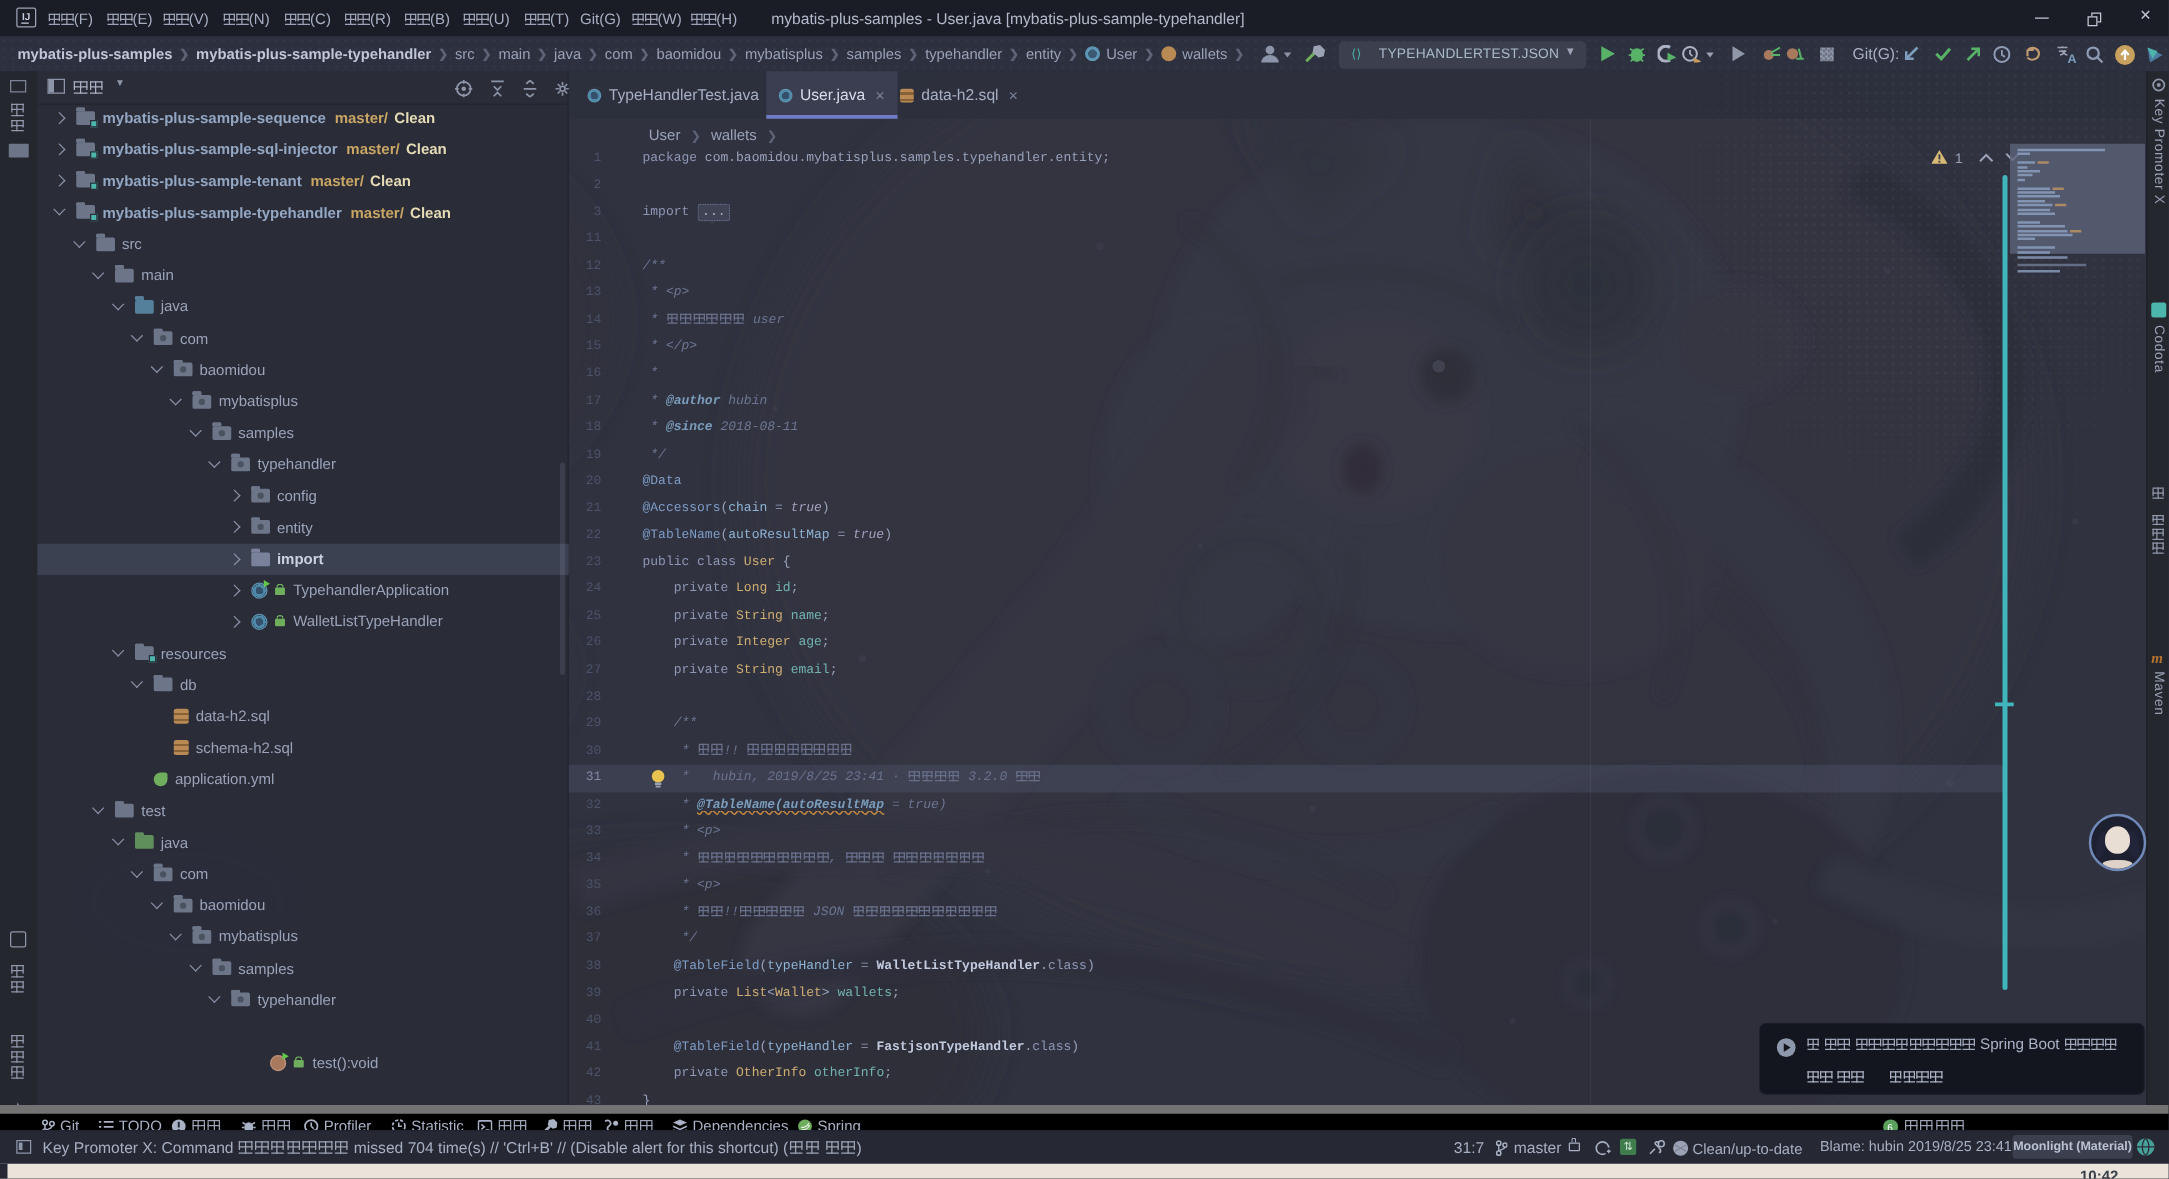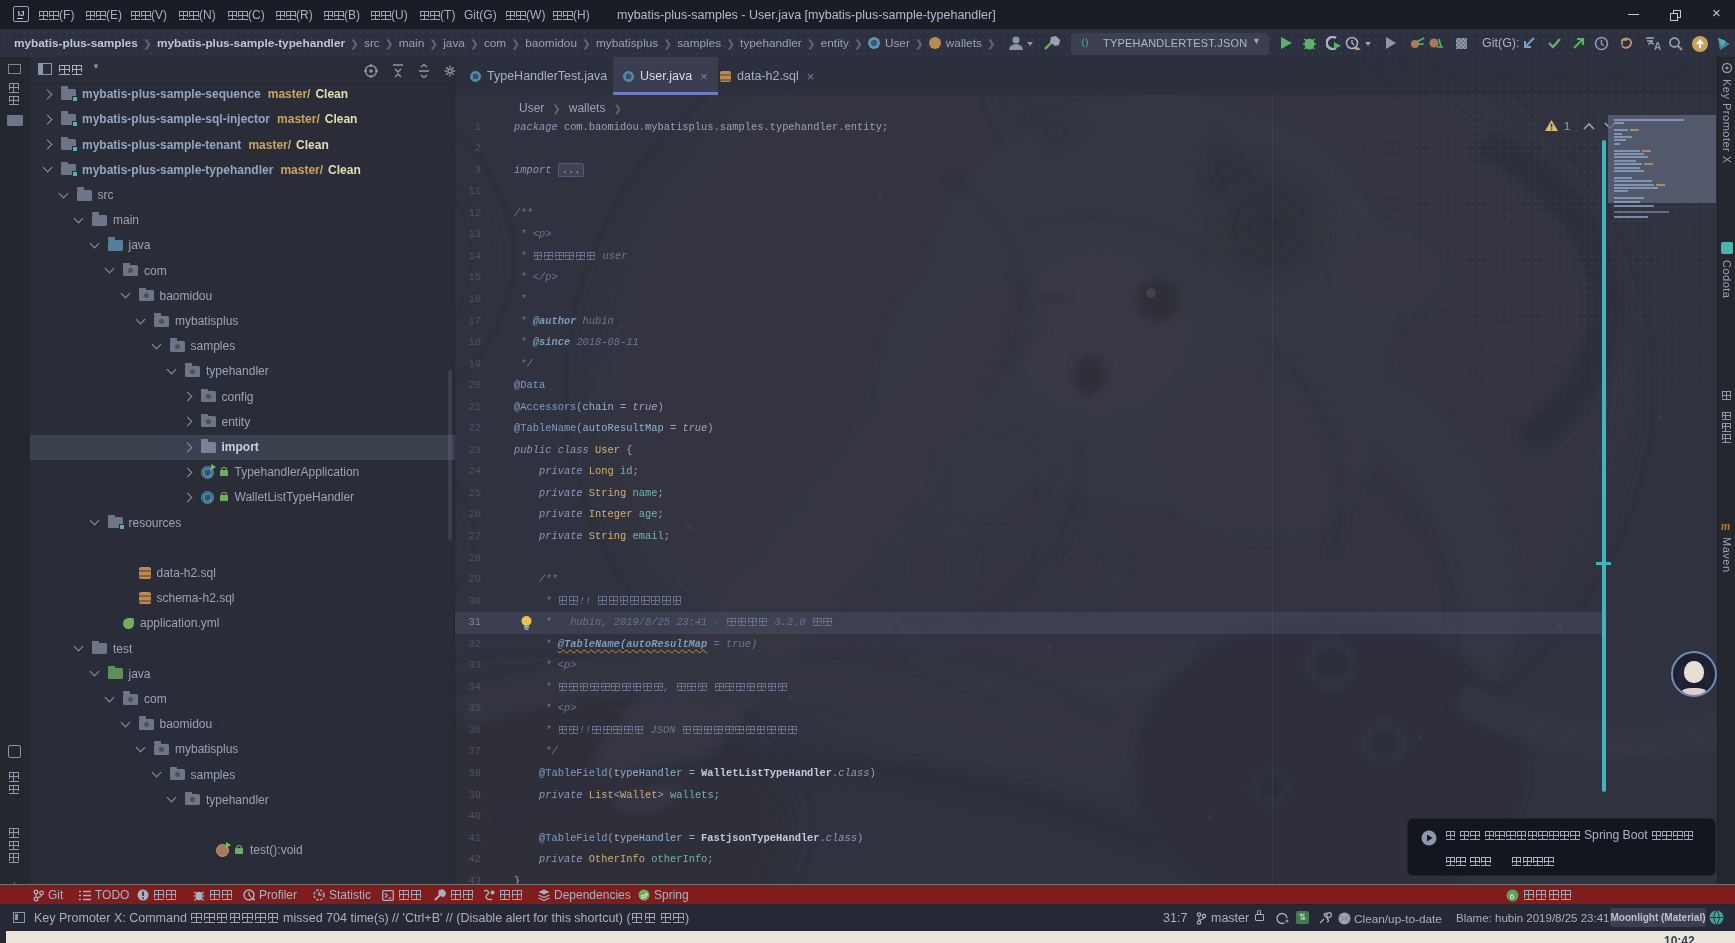--- a/index.html
+++ b/index.html
@@ -42,21 +42,21 @@
 .tab{position:absolute;top:0;height:38px;display:flex;align-items:center;font-size:12.5px;color:#a6afc4;padding:0 10px}
 .tab.on{background:#3a3e50;color:#d7dcea}
 .tab .x{color:#778098;margin-left:8px;font-size:13px}
 #bcrumb2{position:absolute;left:64px;top:44px;font-size:12px;color:#9aa3b8}
 
 #gutter{position:absolute;left:0px;top:59.6px;width:26px;text-align:right;
  font:10.4px "Liberation Mono",monospace;line-height:21.55px;color:#4c5268;white-space:pre}
 #code{position:absolute;left:59px;top:59.6px;font:10.4px "Liberation Mono",monospace;
  line-height:21.55px;color:#98a2ba;white-space:pre}
 #code .ln{height:21.55px}
-.kw{color:#8e97b5;font-style:italic}
+.kw{color:#8e97b5;}
 .cmt{color:#6d7693;font-style:italic}
 .doc{color:#7a9cba;font-weight:bold;font-style:italic}
 .ann{color:#7f9cc6}
 .typ{color:#cfae72}
 .typ2{color:#c2cade;font-weight:bold}
 .fld{color:#72b3b0}
 .par{color:#8fb3d4}
 .tru{color:#a7a0c0;font-style:italic}
 .du{text-decoration:underline wavy #c98a3f 1px;text-underline-offset:2px}
 #cline{left:455px;top:612.3px;width:1149px;height:21.6px;background:rgba(96,104,132,.25)}
@@ -64,21 +64,21 @@
 #dots{left:1280px;top:57px;width:437px;height:420px;opacity:.45;-webkit-mask-image:radial-gradient(ellipse at 65% 25%,#000 30%,transparent 72%);mask-image:radial-gradient(ellipse at 65% 25%,#000 30%,transparent 72%);
  background-image:radial-gradient(rgba(170,180,210,.14) 1px,transparent 1.2px);background-size:7px 7px}
 #sbar{left:1602px;top:140px;width:4px;height:652px;background:#40b5bc;border-radius:2px}
 #stick{left:1596px;top:562px;width:15px;height:3px;background:#40b5bc}
 #warnbox{left:1545px;top:120px;color:#9aa2b6;font-size:11px}
 #minimap{left:1608px;top:115px;width:108px;height:88px;background:rgba(94,100,122,.78)}
 #minimap2{left:1608px;top:203px;width:108px;height:18px}
 .mrow{position:absolute;height:2px;background:#93a7c9;opacity:.75}
 .mrow.o{background:#c89a62}
 
-#toolrow{left:0;top:884px;width:1735px;height:20px;background:#7f1d1d;border-top:1px solid #737373;
+#toolrow{left:0;top:884px;width:1735px;height:20px;background:#000000;border-top:7px solid #737373;
  color:#a9b1c5;font-size:12px}
 .titem{position:absolute;top:3px;display:flex;align-items:center;gap:4px;white-space:nowrap}
 #status{left:0;top:904px;width:1735px;height:27px;background:#262934;border-top:1px solid #212430;
  color:#a7afc2;font-size:12.5px}
 #taskbar{left:0;top:931px;width:1735px;height:12px;background:#eae4da;color:#3a3f4c;
  font-weight:bold;font-size:12px}
 
 .trow{position:absolute;left:0;width:425px;height:25.2px;display:flex;align-items:center;
  font-size:12px;color:#9aa3b8;white-space:nowrap}
 .trow .nm{color:#93a6c2;font-weight:bold}
@@ -447,20 +447,23 @@
       <span style="color:#c9d0e0;font-weight:bold">import</span>
     </div>
     <div class="trow" style="top:402.7px;padding-left:153.5px"><span class="chev r"></span><span class="cicon">
         <span class="runb"></span>
       </span><span class="lock"></span>TypehandlerApplication</div>
     <div class="trow" style="top:427.9px;padding-left:153.5px"><span class="chev r"></span><span class="cicon"></span><span class="lock"></span>WalletListTypeHandler</div>
     <div class="trow" style="top:453.1px;padding-left:60.5px"><span class="chev d"></span><span class="fold" style="background:#6d7689">
         <span style="position:absolute;left:0;top:-2.5px;width:7px;height:3px;background:#6d7689;border-radius:1px 1px 0 0"></span>
         <span class="badge"></span>
       </span>resources</div>
+    <div class="trow" style="top:478.3px;padding-left:76.0px"><span class="chev d"></span><span class="fold" style="background:#6d7689">
+        <span style="position:absolute;left:0;top:-2.5px;width:7px;height:3px;background:#6d7689;border-radius:1px 1px 0 0"></span>
+      </span>db</div>
     <div class="trow" style="top:503.5px;padding-left:91.5px"><span style="width:17px;flex:none"></span><span class="sqlicon"></span>data-h2.sql</div>
     <div class="trow" style="top:528.7px;padding-left:91.5px"><span style="width:17px;flex:none"></span><span class="sqlicon"></span>schema-h2.sql</div>
     <div class="trow" style="top:553.9px;padding-left:76.0px"><span style="width:17px;flex:none"></span><span class="ymlicon"></span>application.yml</div>
     <div class="trow" style="top:579.1px;padding-left:45.0px"><span class="chev d"></span><span class="fold" style="background:#6d7689">
         <span style="position:absolute;left:0;top:-2.5px;width:7px;height:3px;background:#6d7689;border-radius:1px 1px 0 0"></span>
       </span>test</div>
     <div class="trow" style="top:604.3px;padding-left:60.5px"><span class="chev d"></span><span class="fold" style="background:#5f8f5a">
         <span style="position:absolute;left:0;top:-2.5px;width:7px;height:3px;background:#5f8f5a;border-radius:1px 1px 0 0"></span>
       </span>java</div>
     <div class="trow" style="top:629.5px;padding-left:76.0px"><span class="chev d"></span><span class="fold" style="background:#6d7689">

